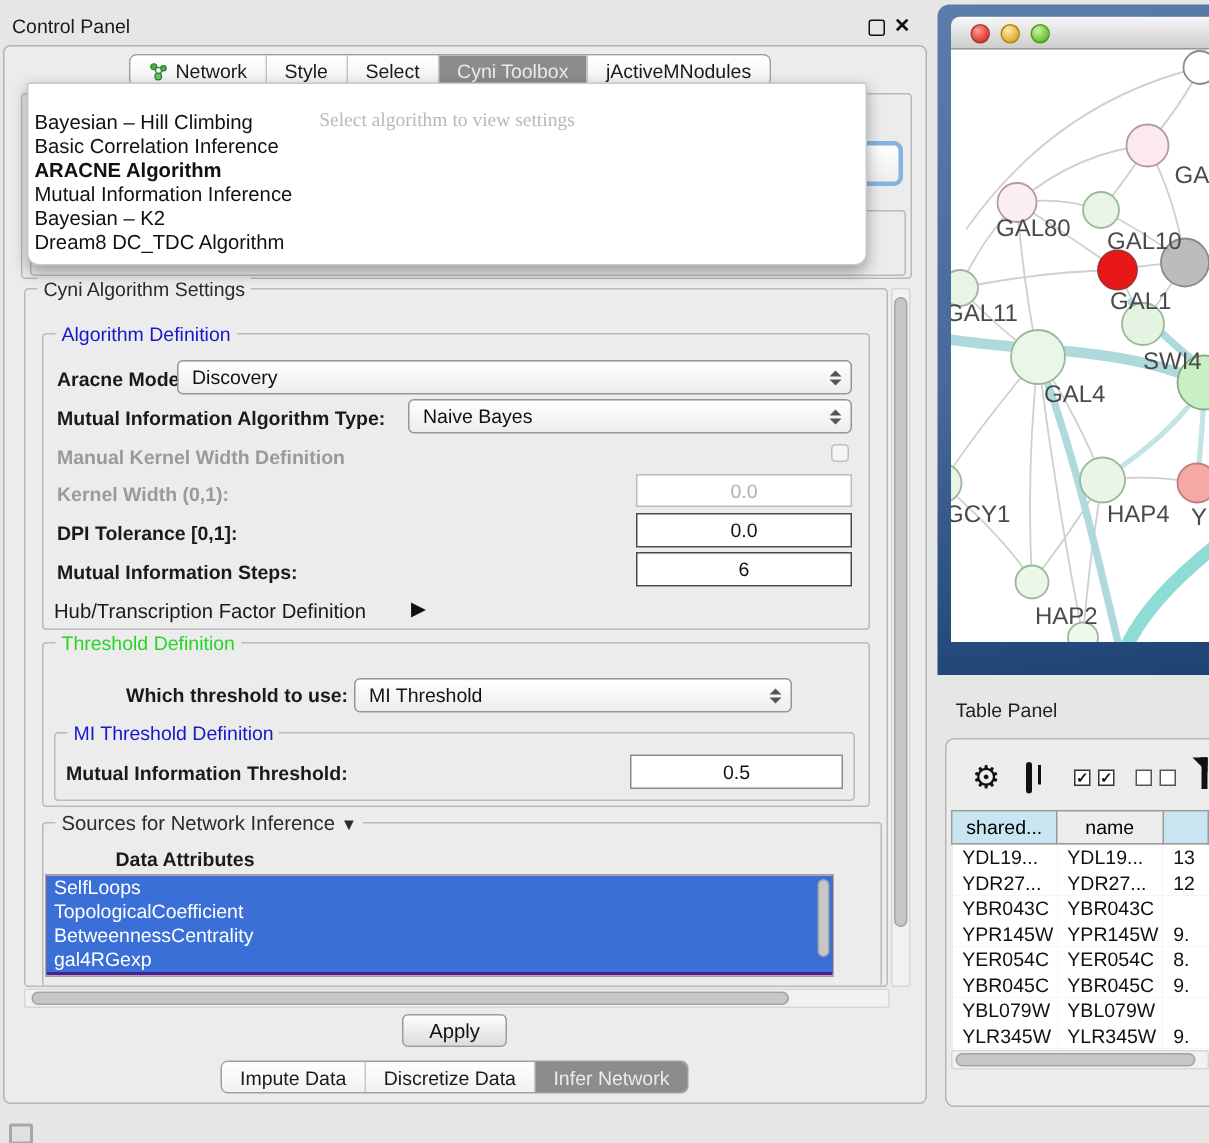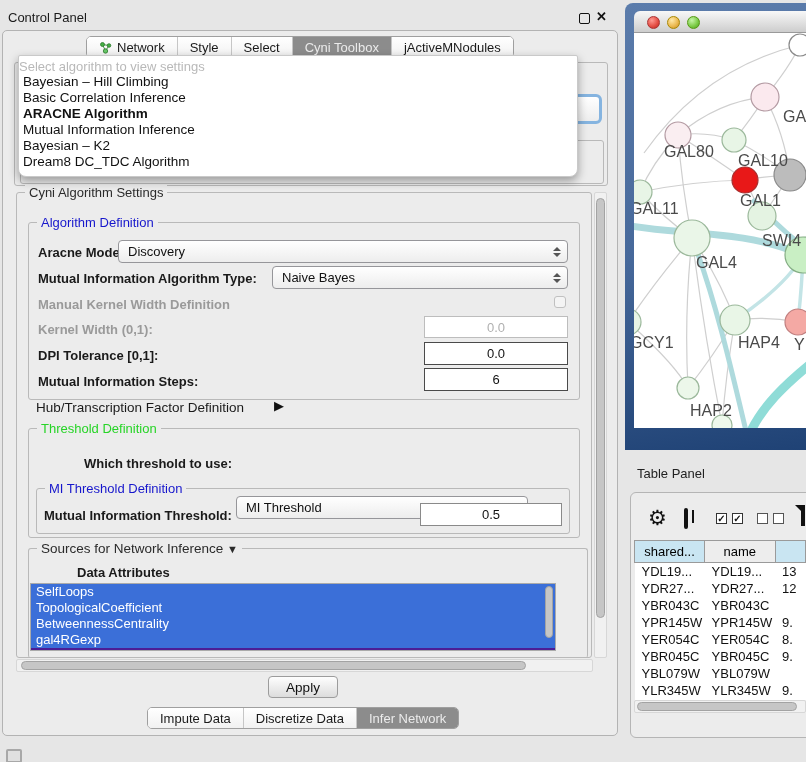--- a/index.html
+++ b/index.html
@@ -37,21 +37,21 @@
   .stepper .up { border-bottom:4px solid #555; }
   .stepper .dn { border-top:4px solid #555; }
 
   .field { background:#fff; border:1.5px solid #4a4a4a; display:flex; align-items:center; justify-content:center; padding:0 6px; font-size:13px; color:#111; }
   .field.dis { border:1px solid #bdbdbd; color:#b0b0b0; }
 
   .chk { width:12px; height:12px; border:1px solid #c0c0c0; border-radius:3px; background:#f4f4f4; }
 
   
   .popup { left:18px; top:55px; width:560px; height:122px; background:#fff; border:1px solid #c9c9c9; border-radius:2px 2px 8px 8px; box-shadow:0 4px 10px rgba(0,0,0,0.35); z-index:30; }
-  .popup .ph { color:#b9b9b9; font-size:13px; padding-top:3px; height:18px; }
+  .popup .ph { text-align:center; color:#b9b9b9; font-size:13px; padding-top:16px; height:18px;font-family:Liberation Serif, serif; }
   .popup .pi { font-size:13.5px; color:#111; padding-left:4px; height:16px; line-height:16px; white-space:nowrap; }
   .popup .pi.bold { font-weight:bold; }
 
   
   .sb-track { background:#f1f1f1; border:1px solid #d7d7d7; border-radius:2px; }
   .sb-thumb { position:absolute; background:#c6c6c6; border:1px solid #a3a3a3; border-radius:5px; }
 
   
   .attrlist { background:#4c1d95; border:1px solid #aaa; overflow:hidden; }
   .attrrow { height:16px; line-height:16px; font-size:13px; padding-left:5px; background:#3b6fd8; color:#fff; white-space:nowrap; }
@@ -147,21 +147,21 @@
     <div class="pi">Bayesian – K2</div>
     <div class="pi">Dream8 DC_TDC Algorithm</div>
   </div>
 
   
   <div class="abs groupbox" style="left:16px; top:192px; width:576px; height:466px;">
     <span class="legend dark">Cyni Algorithm Settings</span>
   </div>
 
   
-  <div class="abs groupbox" style="left:28px; top:222px; width:552px; height:178px;">
+  <div class="abs groupbox" style="left:28px; top:222px; width:552px; height:198px;">
     <span class="legend blue">Algorithm Definition</span>
   </div>
   <span class="abs lbl b" style="left:38px; top:245px;">Aracne Mode:</span>
   <div class="abs combo" style="left:118px; top:240px; width:450px; height:23px;">
     <span>Discovery</span>
     <span class="stepper">
         <i class="up"></i>
         <i class="dn"></i>
       </span>
   </div>
@@ -190,21 +190,21 @@
 
   
   <span class="abs lbl" style="left:36px; top:400px; font-size:13.5px;">Hub/Transcription Factor Definition</span>
   <span class="abs" style="left:274px; top:398px; font-size:13px; color:#111;">▶</span>
 
   
   <div class="abs groupbox" style="left:28px; top:428px; width:552px; height:110px;">
     <span class="legend green">Threshold Definition</span>
   </div>
   <span class="abs lbl b" style="left:84px; top:456px;">Which threshold to use:</span>
-  <div class="abs combo" style="left:236px; top:452px; width:292px; height:23px;margin-top:44px;">
+  <div class="abs combo" style="left:236px; top:452px; width:292px; height:23px;">
     <span>MI Threshold</span>
     <span class="stepper">
         <i class="up"></i>
         <i class="dn"></i>
       </span>
   </div>
   <div class="abs groupbox" style="left:36px; top:488px; width:534px; height:46px;">
     <span class="legend blue">MI Threshold Definition</span>
   </div>
   <span class="abs lbl b" style="left:44px; top:508px;">Mutual Information Threshold:</span>

